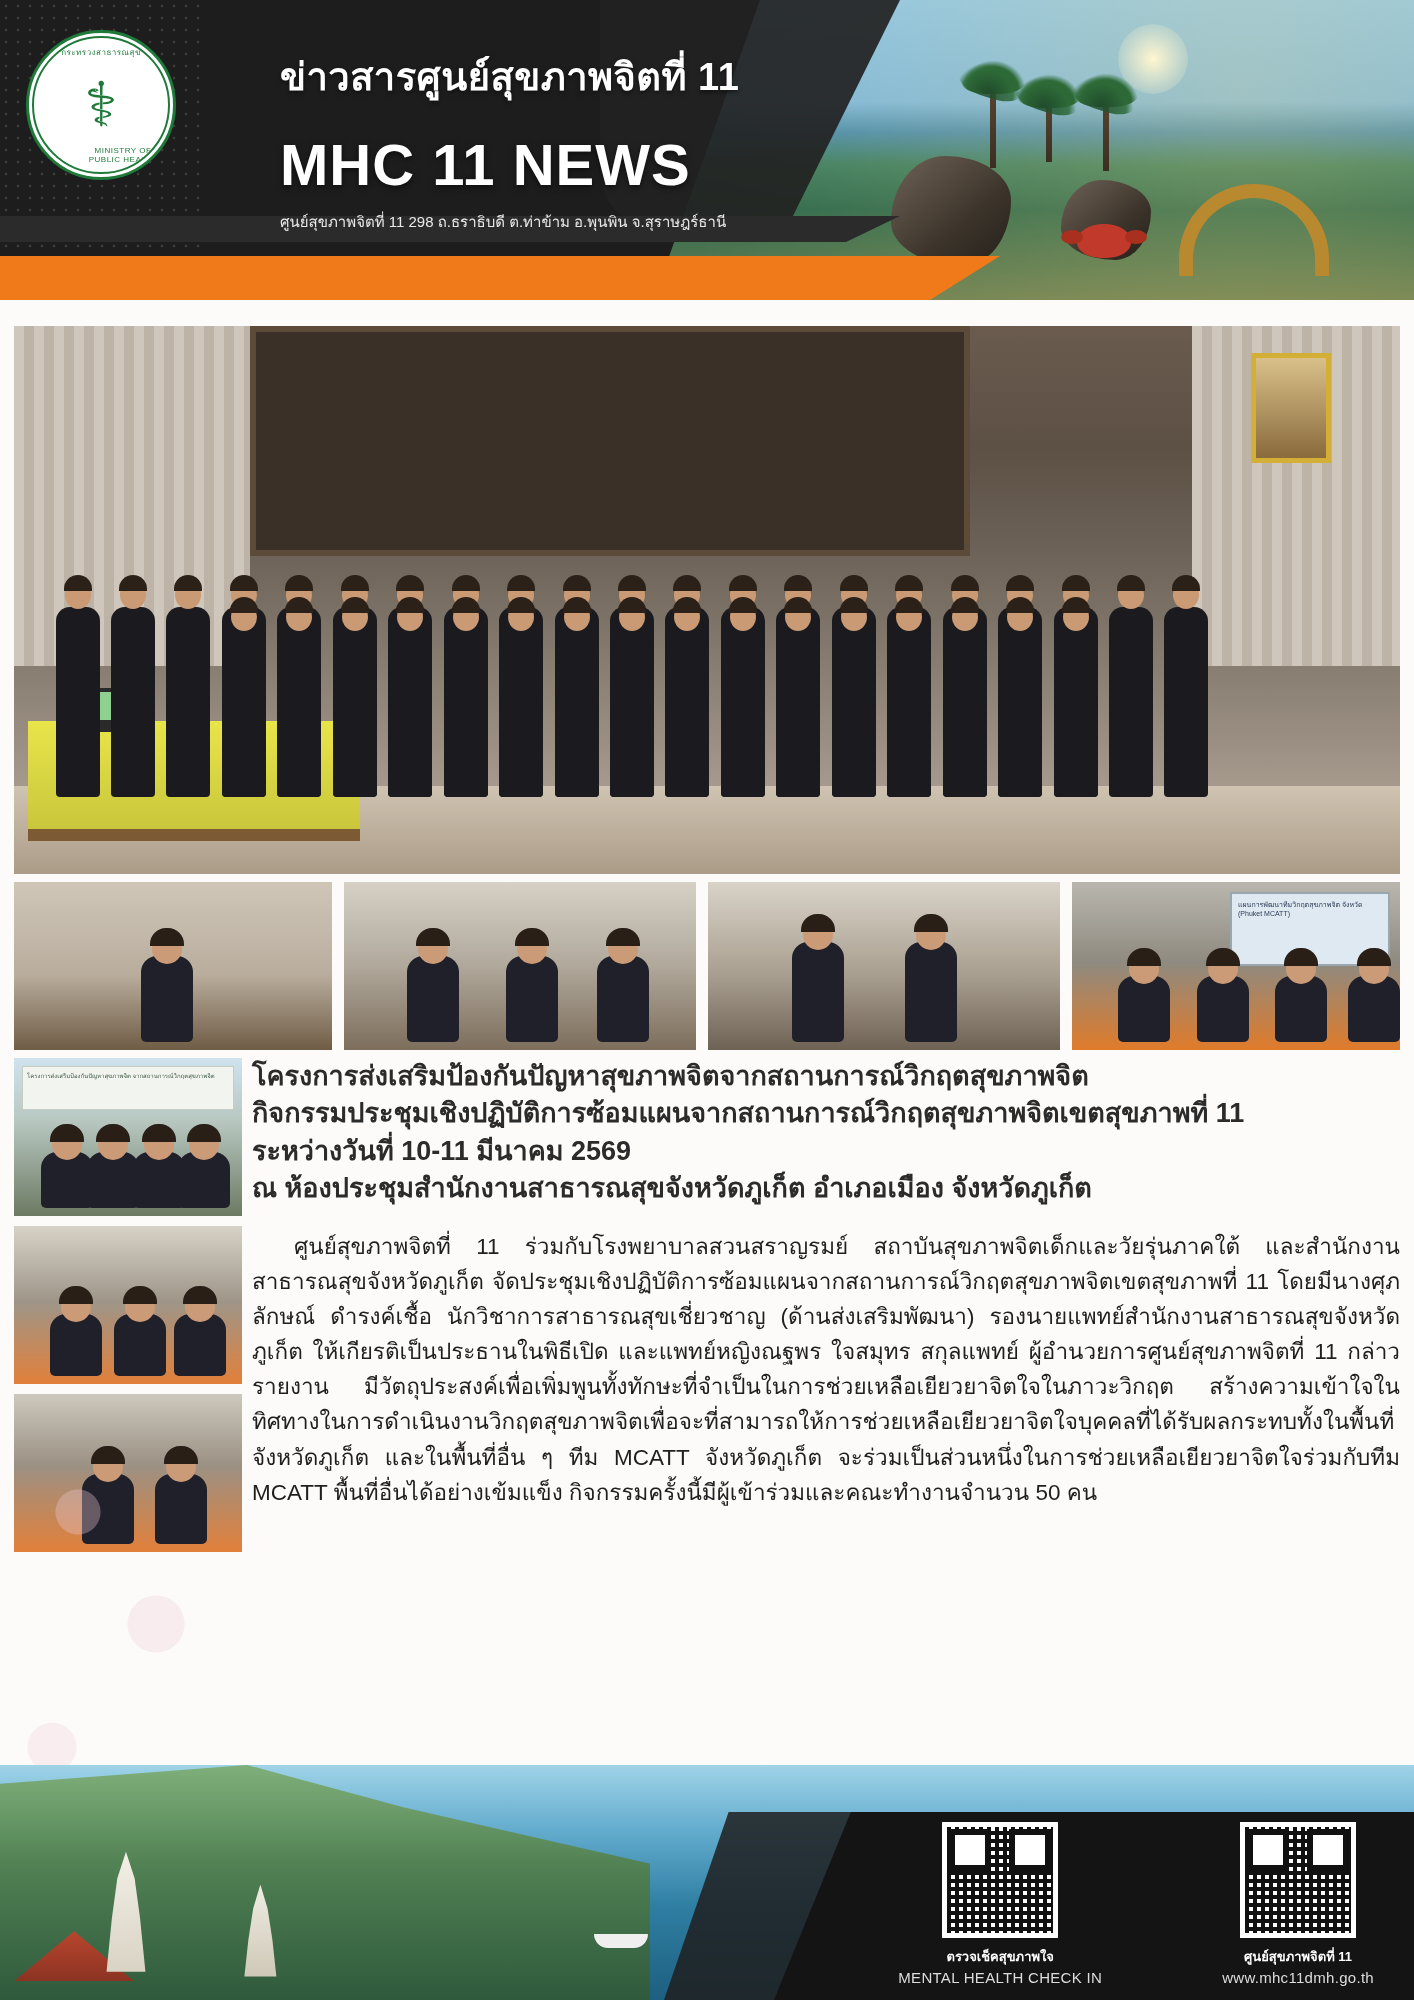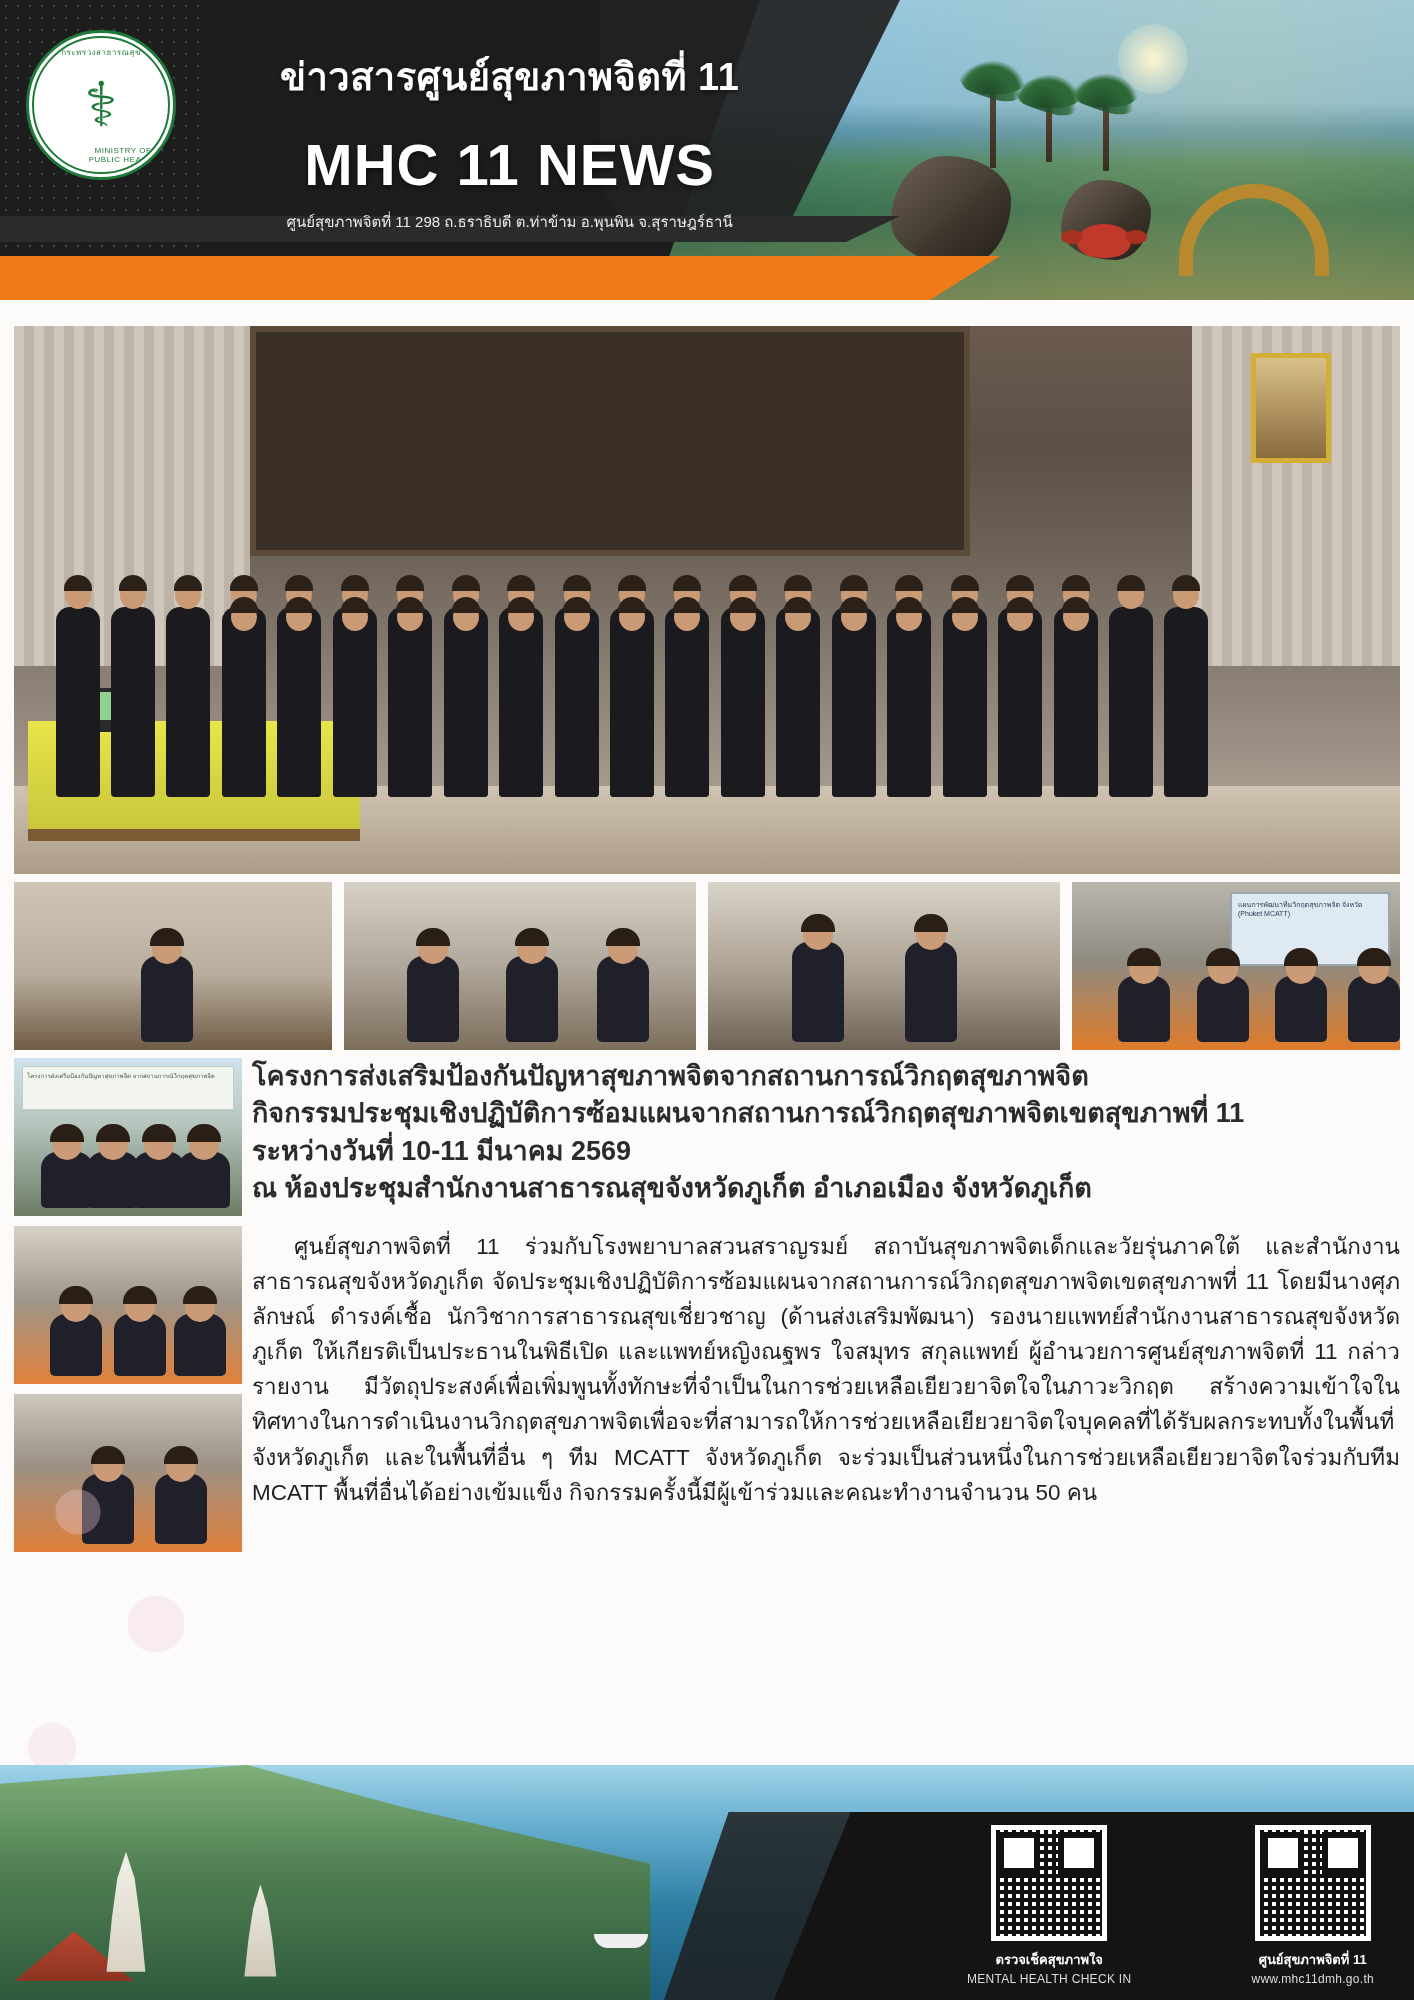--- a/index.html
+++ b/index.html
@@ -120,21 +120,21 @@
   .logo-sym {
     font-size: 62px; color: #1f7a3a; line-height: 1;
   }
   .logo-text-top, .logo-text-bot {
     position: absolute; left: 0; right: 0; text-align: center;
     font-size: 8px; color: #1f7a3a; letter-spacing: .5px;
   }
   .logo-text-top { top: 8px; }
   .logo-text-bot { bottom: 8px; margin-left: 44px; }
   .hdr-texts {
-    position: absolute; left: 280px; top: 46px; z-index: 5; text-align: center;
+    position: absolute; left: 280px; top: 46px; z-index: 5;
   }
   .hdr-title-th {
     color: #fff; font-size: 38px; font-weight: bold; letter-spacing: .5px;
     text-shadow: 0 2px 4px rgba(0,0,0,.5);
   }
   .hdr-title-en {
     color: #fff; font-size: 58px; font-weight: bold; letter-spacing: 1px;
     margin-top: 24px; text-shadow: 0 2px 6px rgba(0,0,0,.6);
   }
   .hdr-addr {
@@ -313,21 +313,21 @@
     background-size: 8px 8px, 8px 8px;
     position: relative;
   }
   .qr-grid::before, .qr-grid::after {
     content: ""; position: absolute; width: 30px; height: 30px;
     border: 6px solid #111; background: #fff;
   }
   .qr-grid::before { left: 2px; top: 2px; }
   .qr-grid::after { right: 2px; top: 2px; }
   .qr-l1 { font-size: 13px; font-weight: bold; }
-  .qr-l2 { font-size: 12px; letter-spacing: .3px; margin-top: 2px; color: #ddd; }
+  .qr-l2 { font-size: 15px; letter-spacing: .3px; margin-top: 2px; color: #ddd; }
 
   .floral {
     position: absolute; left: 0; top: 1400px; width: 260px; height: 560px;
     background:
       radial-gradient(circle at 30% 20%, rgba(236,200,210,.35) 0 22px, transparent 23px),
       radial-gradient(circle at 60% 40%, rgba(236,200,210,.3) 0 28px, transparent 29px),
       radial-gradient(circle at 20% 62%, rgba(236,200,210,.28) 0 24px, transparent 25px);
     pointer-events: none;
   }
 </style>

